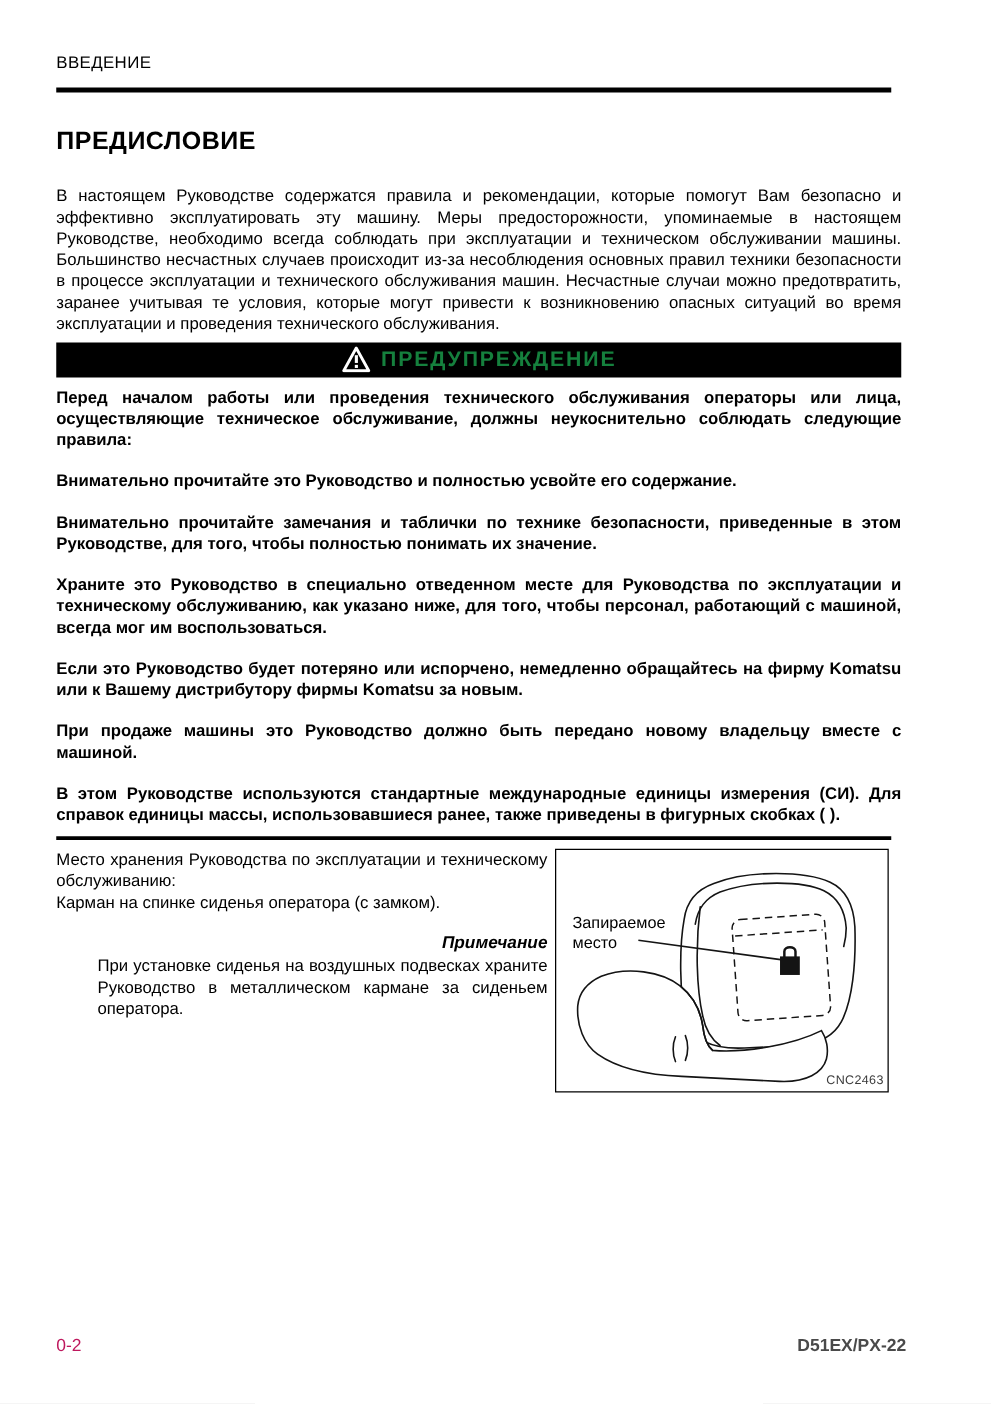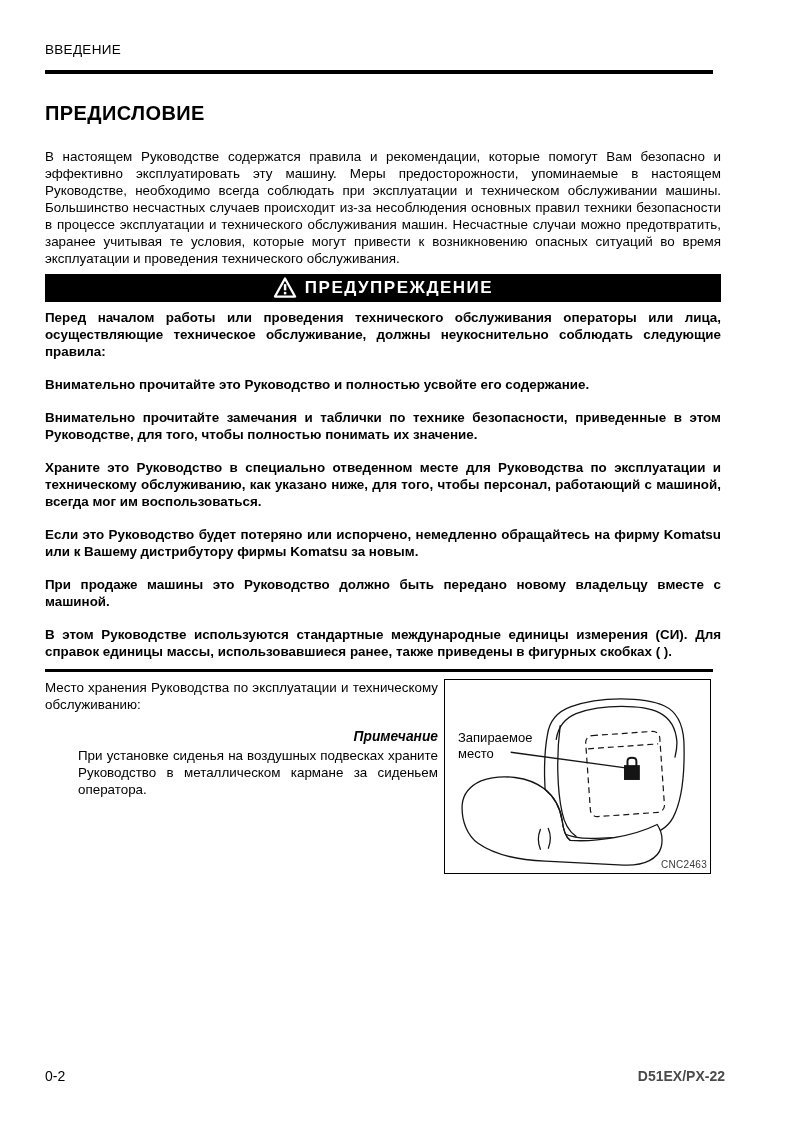--- a/index.html
+++ b/index.html
@@ -38,21 +38,21 @@
     font-size:13.4px;
     line-height:17px;
     text-align:justify;
     text-align-last:left;
   }
   .intro { margin-top:23px; }
   .warning-banner {
     margin-top:7px;
     width:676px; height:28px;
     background:#000;
-    color:#ffffff;
+    color:#15803d;
     display:flex;
     align-items:center;
     justify-content:center;
     gap:8px;
   }
   .warning-banner .w-label {
     font-size:17px;
     font-weight:700;
     letter-spacing:1.5px;
   }
@@ -111,21 +111,21 @@
     right:3px; bottom:3px;
     font-size:10px;
     color:#3a3a3a;
     letter-spacing:0.3px;
     text-align:center;
   }
   .footer-left {
     position:absolute;
     left:45px; top:1068px;
     font-size:14px;
-    color:#000000;
+    color:#be185d;
     text-align:center;
   }
   .footer-right {
     position:absolute;
     right:68px; top:1068px;
     font-size:14px;
     color:#4a4a4a;
     font-weight:bold;
   }
 </style>
@@ -161,20 +161,21 @@
       <p>Если это Руководство будет потеряно или испорчено, немедленно обращайтесь на фирму Komatsu или к Вашему дистрибутору фирмы Komatsu за новым.</p>
       <p>При продаже машины это Руководство должно быть передано новому владельцу вместе с машиной.</p>
       <p>В этом Руководстве используются стандартные международные единицы измерения (СИ). Для справок единицы массы, использовавшиеся ранее, также приведены в фигурных скобках ( ).</p>
     </div>
 
     <div class="mid-rule"></div>
 
     <div class="bottom-section">
       <div class="storage-col">
         <div class="loc">Место хранения Руководства по эксплуатации и техническому обслуживанию:</div>
+        <div>Карман на спинке сиденья оператора (с замком).</div>
         <div class="note-title">Примечание</div>
         <div class="note-body">При установке сиденья на воздушных подвесках храните Руководство в металлическом кармане за сиденьем оператора.</div>
       </div>
 
       <div class="figure-box">
         <svg viewBox="0 0 267 195">
 
           <g fill="none" stroke="#141414" stroke-width="1.3" stroke-linecap="round">
             <path d="M105,138 C99,118 99,78 103,56 C105,41 113,32 127,27 C156,16 201,17 221,26 C234,32 240,45 241,62 C242,92 239,122 230,139 C224,150 213,156 198,158 L152,160 C130,161 111,156 105,138 Z"></path>
             <path d="M112,60 C114,47 120,39 132,34 C159,24 200,25 216,33 C228,39 233,49 234,63 C234,70 233,74 232,78"></path>

